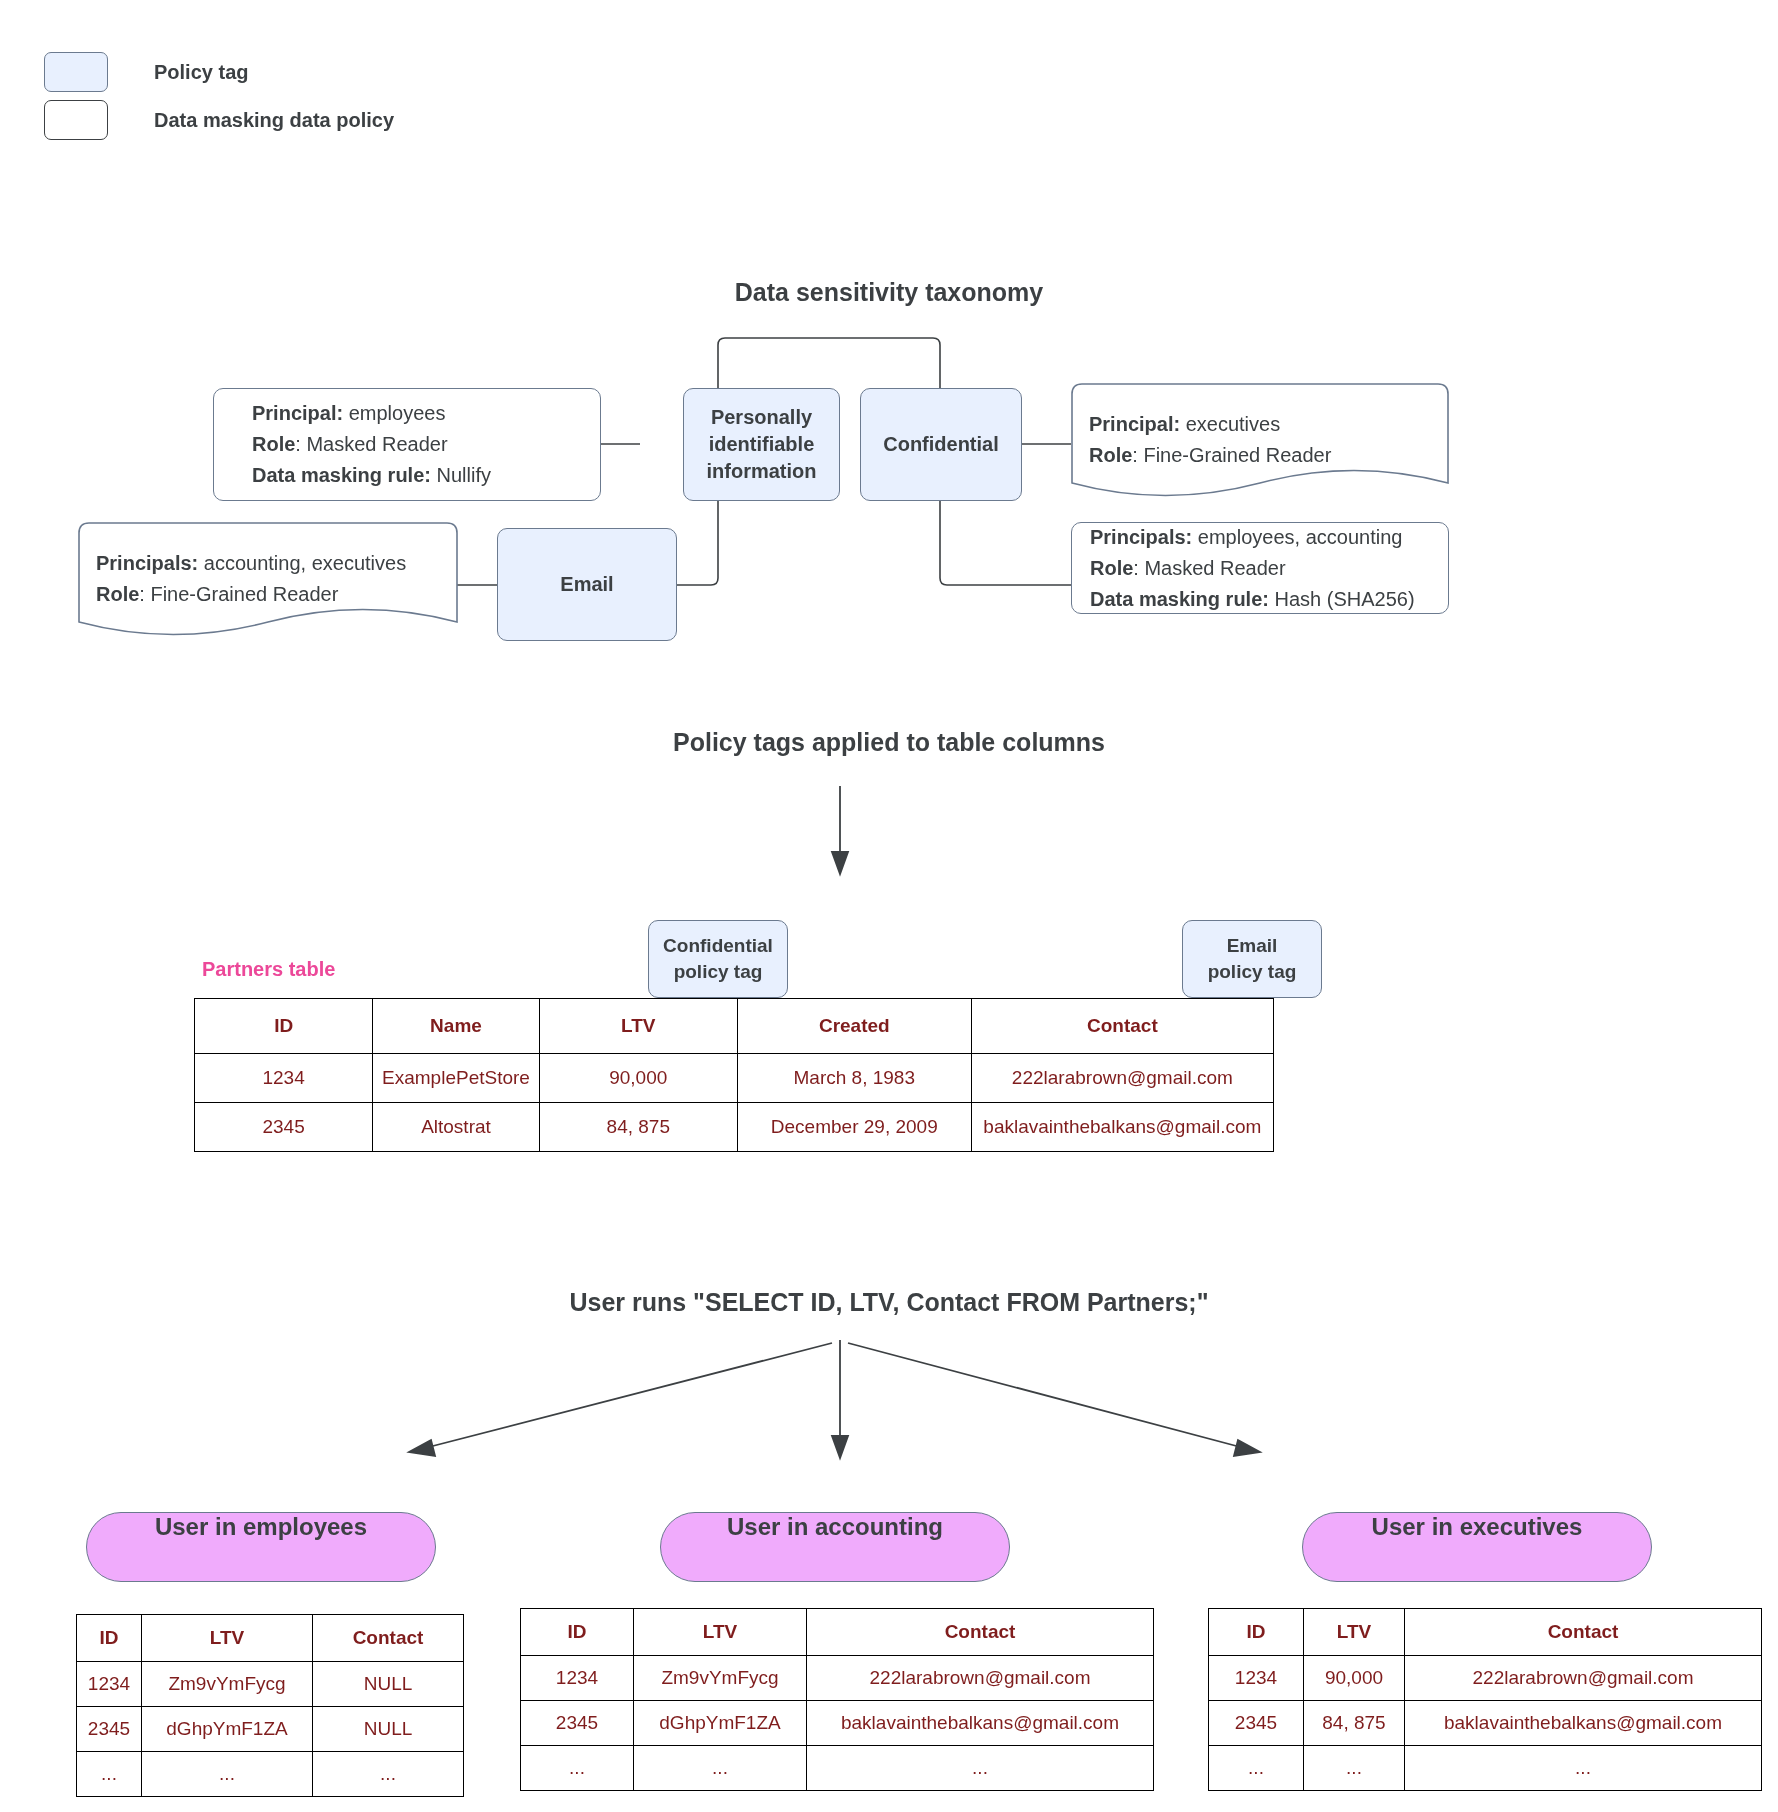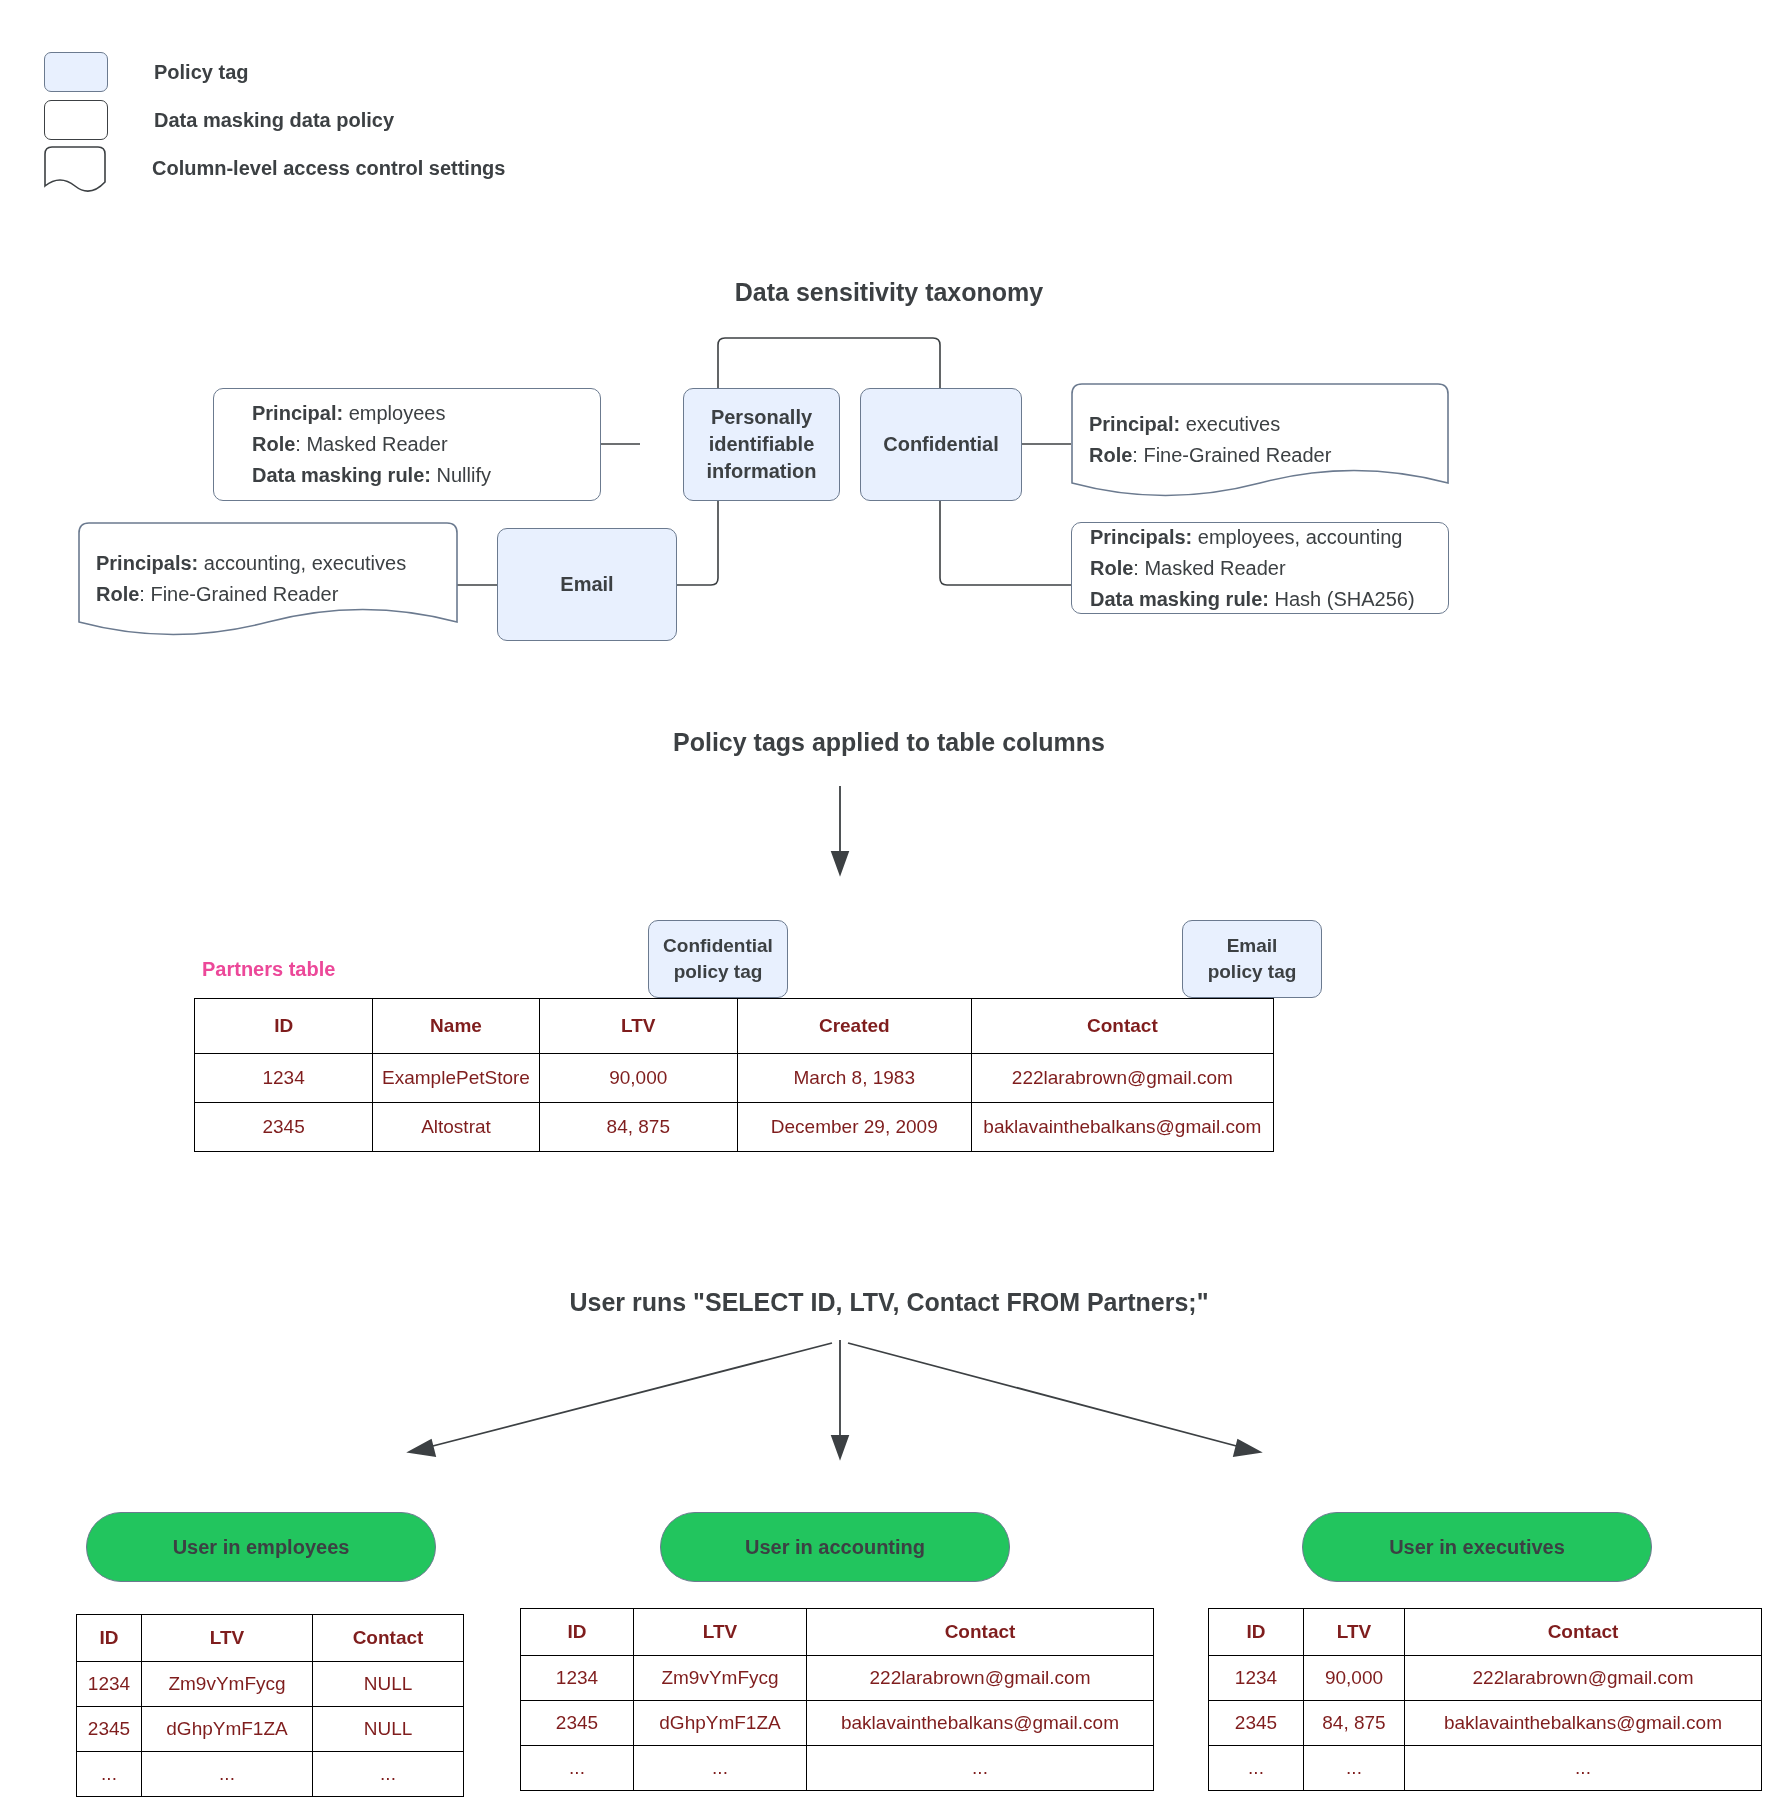--- a/index.html
+++ b/index.html
@@ -79,23 +79,23 @@
 
   
   .res-table{font-size:19px;}
   .res-table th{height:44px;}
   .res-table td{height:42px;}
 
   .oval{
     box-sizing:border-box;
     border:1.6px solid #6b7a8f;
     border-radius:999px;
-    background:#22c55e;
-    display:flex;align-items:center;justify-content:center;
-    font-size:20px;font-weight:bold;color:#3c4043;
+    background:#f0abfc;
+    display:flex;justify-content:center;
+    font-size:24px;font-weight:bold;color:#3c4043;
     white-space:nowrap;
   }
   .label-bold{font-size:20px;font-weight:bold;color:#ec4899;white-space:nowrap;}
 </style>
 </head>
 <body>
 
 <svg class="layer">
   <g fill="none" stroke="#3c4043" stroke-width="1.6">
 
@@ -135,28 +135,20 @@
   <div class="legend-row">
     <div class="swatch tag"></div>
     <div class="legend-label">Policy tag</div>
   </div>
 
   <div class="legend-row">
     <div class="swatch policy"></div>
     <div class="legend-label">Data masking data policy</div>
   </div>
 
-  <div class="legend-row">
-    <div class="swatch wave">
-      <svg width="62" height="46" viewBox="0 0 62 46">
-        <path d="M1 8 Q1 1 8 1 L54 1 Q61 1 61 8 L61 36 Q46 52 31 40 Q16 28 1 40 Z" fill="#ffffff" stroke="#3c4043" stroke-width="1.6"></path>
-      </svg>
-    </div>
-    <div class="legend-label">Column-level access control settings</div>
-  </div>
 </div>
 
 <div class="abs section-title" style="left:0;top:278px;width:1778px;">Data sensitivity taxonomy</div>
 
 <div class="abs node tag" style="left:640px;top:388px;width:157px;height:113px;margin-left:43px;">
   <span>Personally identifiable information</span>
 </div>
 
 <div class="abs node tag" style="left:860px;top:388px;width:162px;height:113px;">
   <span>Confidential</span>

